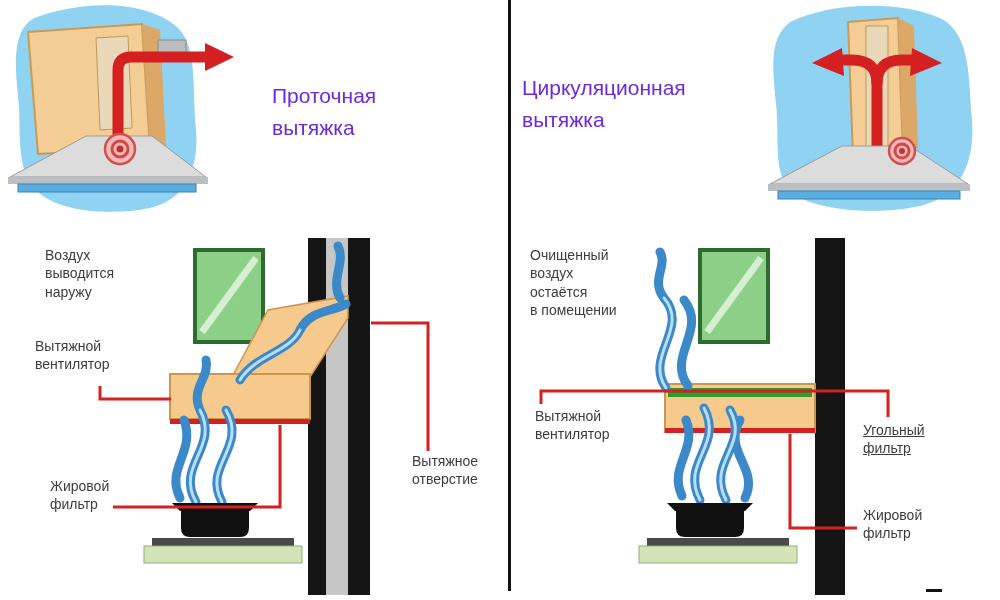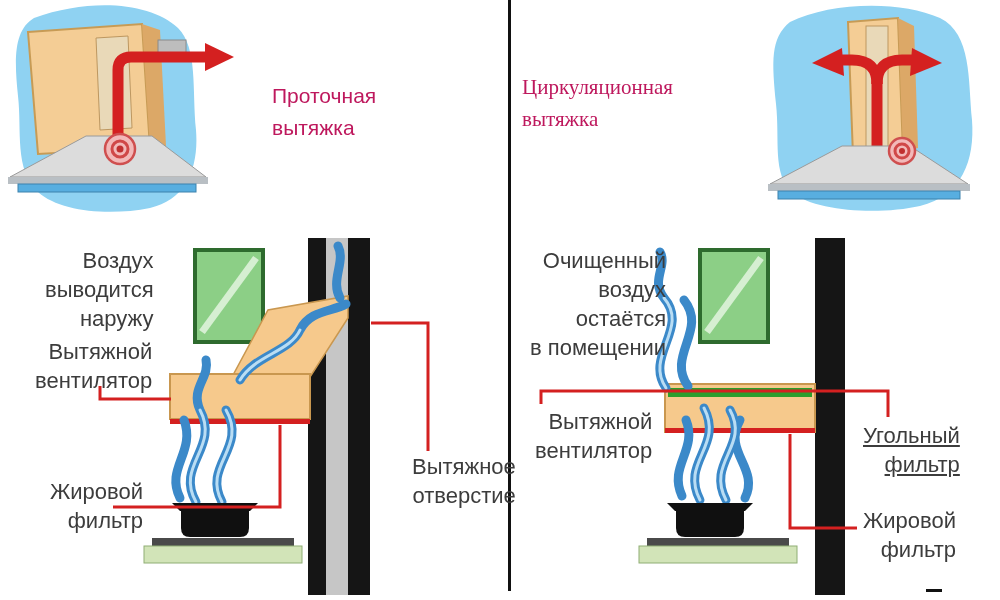--- a/index.html
+++ b/index.html
@@ -1,20 +1,20 @@
 <!DOCTYPE html>
 <html><head>
 <meta charset="utf-8">
 <style>
   html,body{margin:0;padding:0;background:#fff;}
   .canvas{position:relative;width:1000px;height:600px;background:#ffffff;
           font-family:"Liberation Sans",sans-serif;overflow:hidden;}
   .canvas > svg{position:absolute;left:0;top:0;}
-  .label{position:absolute;white-space:pre-line;font-size:22px;line-height:1.32;color:#3c3c3c;text-align:right;}
-  .title{position:absolute;white-space:pre-line;font-size:21px;line-height:1.5;color:#be185d;}
+  .label{position:absolute;white-space:pre-line;font-size:14px;line-height:1.32;color:#3c3c3c;}
+  .title{position:absolute;white-space:pre-line;font-size:21px;line-height:1.5;color:#6d28d9;}
   .smoke{fill:none;stroke:#3b89c9;stroke-width:9;stroke-linecap:round;}
   .smoke-hi{fill:none;stroke:#b9ddf4;stroke-width:3;stroke-linecap:round;}
   .leader{fill:none;stroke:#d42020;stroke-width:3;}
   .redthick{fill:none;stroke:#d42020;stroke-width:11;stroke-linecap:butt;}
 </style>
 </head>
 <body>
 
 <div class="canvas">
 
@@ -131,21 +131,21 @@
         <rect x="639" y="546" width="158" height="17" fill="#d2e4b8" stroke="#8fae74"></rect>
       </g>
 
       <path class="leader" d="M541,404 L541,391 L888,391 L888,417"></path>
       <path class="leader" d="M790,434 L790,528 L857,528"></path>
     </g>
   </svg>
 
   <div class="title" style="left:272px;top:80px;">Проточная
 вытяжка</div>
-  <div class="title" style="left:522px;top:72px;font-family:Liberation Serif, serif;">Циркуляционная
+  <div class="title" style="left:522px;top:72px;">Циркуляционная
 вытяжка</div>
 
   <div class="label" style="left:45px;top:246px;">Воздух
 выводится
 наружу</div>
   <div class="label" style="left:35px;top:337px;">Вытяжной
 вентилятор</div>
   <div class="label" style="left:50px;top:477px;">Жировой
 фильтр</div>
   <div class="label" style="left:530px;top:246px;">Очищенный

